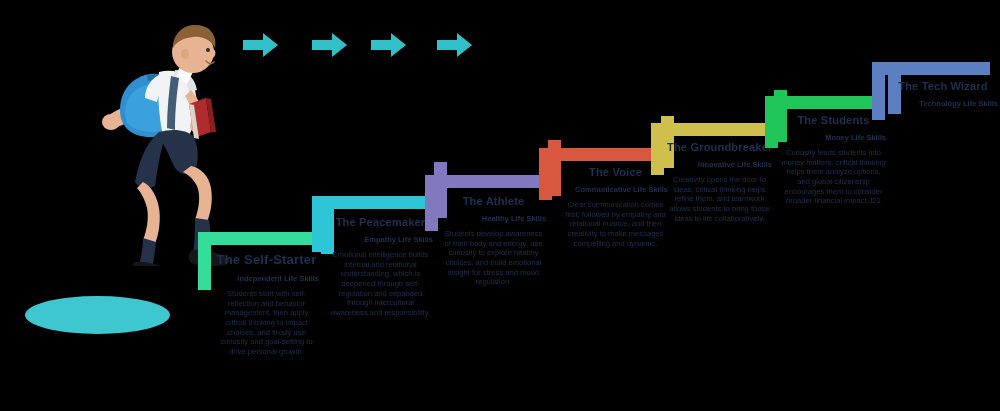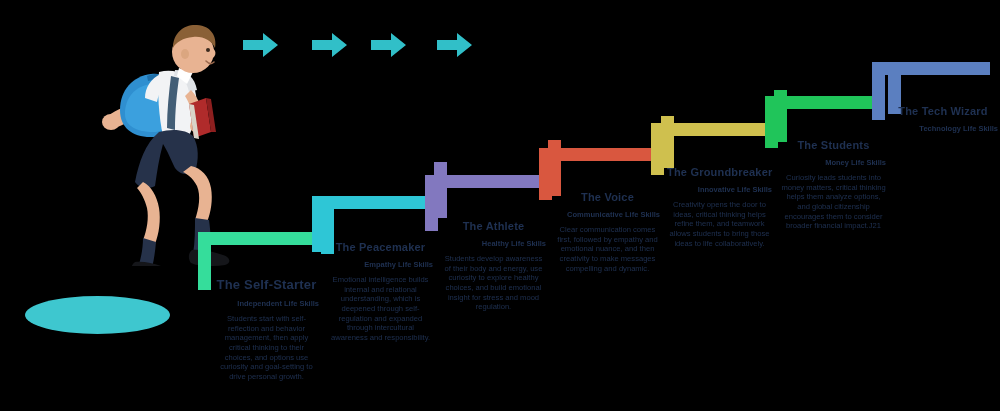--- a/index.html
+++ b/index.html
@@ -67,21 +67,20 @@
     width: 13px;
   }
   .riser {
     position: absolute;
     width: 13px;
   }
 
   .card {
     position: absolute;
     box-sizing: border-box;
-    margin-top: 25px;
   }
   .card-title {
     color: #1f3152;
     font-weight: bold;
     text-align: center;
     letter-spacing: 0.2px;
     margin: 0 0 7px 0;
     white-space: nowrap;
   }
   .card-sub {
@@ -183,21 +182,21 @@
   <div id="steps-layer">
       <div class="riser" style="left: 321px; top: 196px; height: 58px; background: rgb(46, 198, 214);"></div>
       <div class="step" style="left: 198px; top: 232px;">
         <div class="bracket">
           <div class="horiz" style="width: 118px; background: rgb(53, 221, 155);"></div>
           <div class="vert" style="height: 58px; background: rgb(53, 221, 155);"></div>
         </div>
         <div class="card" style="left: 16px; top: 20px; width: 105px;">
           <div class="card-title" style="font-size: 13px;">The Self-Starter</div>
           <div class="card-sub" style="font-size: 7.5px;">Independent Life Skills</div>
-          <div class="card-body" style="font-size: 7.6px;">Students start with self-reflection and behavior management, then apply critical thinking to their choices, and options use curiosity and goal-setting to drive personal growth.</div>
+          <div class="card-body" style="font-size: 7.6px;">Students start with self-reflection and behavior management, then apply critical thinking to impact choices, and finally use curiosity and goal-setting to drive personal growth.</div>
         </div>
       </div>
       <div class="riser" style="left: 434px; top: 162px; height: 56px; background: rgb(130, 120, 191);"></div>
       <div class="step" style="left: 312px; top: 196px;">
         <div class="bracket">
           <div class="horiz" style="width: 118px; background: rgb(46, 198, 214);"></div>
           <div class="vert" style="height: 56px; background: rgb(46, 198, 214);"></div>
         </div>
         <div class="card" style="left: 16px; top: 20px; width: 105px;">
           <div class="card-title" style="font-size: 11px;">The Peacemaker</div>
@@ -216,24 +215,24 @@
           <div class="card-sub" style="font-size: 7.5px;">Healthy Life Skills</div>
           <div class="card-body" style="font-size: 7.6px;">Students develop awareness of their body and energy, use curiosity to explore healthy choices, and build emotional insight for stress and mood regulation.</div>
         </div>
       </div>
       <div class="riser" style="left: 661px; top: 116px; height: 52px; background: rgb(207, 192, 78);"></div>
       <div class="step" style="left: 539px; top: 148px;">
         <div class="bracket">
           <div class="horiz" style="width: 118px; background: rgb(217, 87, 63);"></div>
           <div class="vert" style="height: 52px; background: rgb(217, 87, 63);"></div>
         </div>
-        <div class="card" style="left: 16px; top: 18px; width: 105px;">
+        <div class="card" style="left: 24px; top: 18px; width: 105px;">
           <div class="card-title" style="font-size: 11px;">The Voice</div>
           <div class="card-sub" style="font-size: 7.5px;">Communicative Life Skills</div>
-          <div class="card-body" style="font-size: 7.6px;">Clear communication comes first, followed by empathy and emotional nuance, and then creativity to make messages compelling and dynamic.</div>
+          <div class="card-body" style="font-size: 7.6px;">Clear communication comes first, followed by empathy and relational nuance, and then creativity to make messages compelling and dynamic.</div>
         </div>
       </div>
       <div class="riser" style="left: 774px; top: 90px; height: 52px; background: rgb(32, 197, 90);"></div>
       <div class="step" style="left: 651px; top: 123px;">
         <div class="bracket">
           <div class="horiz" style="width: 118px; background: rgb(207, 192, 78);"></div>
           <div class="vert" style="height: 52px; background: rgb(207, 192, 78);"></div>
         </div>
         <div class="card" style="left: 16px; top: 18px; width: 105px;">
           <div class="card-title" style="font-size: 11px;">The Groundbreaker</div>

